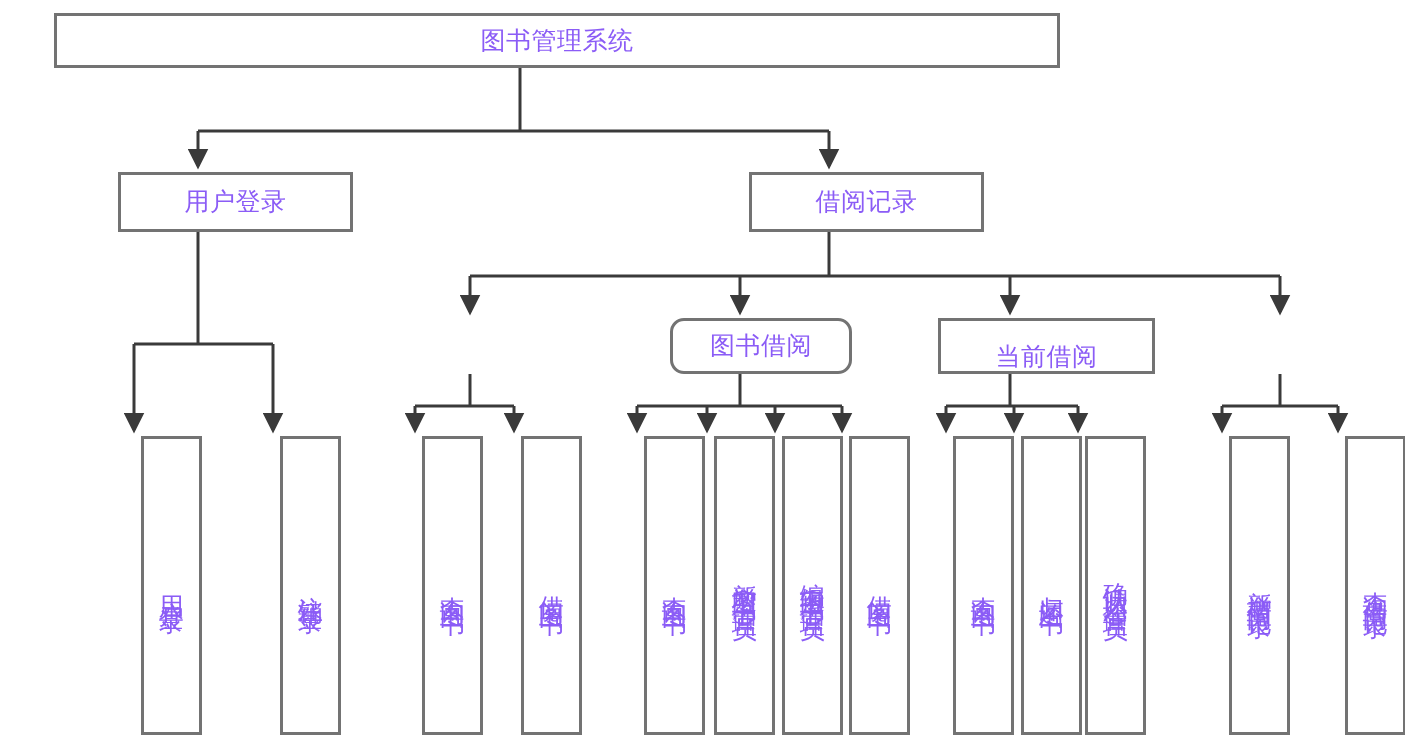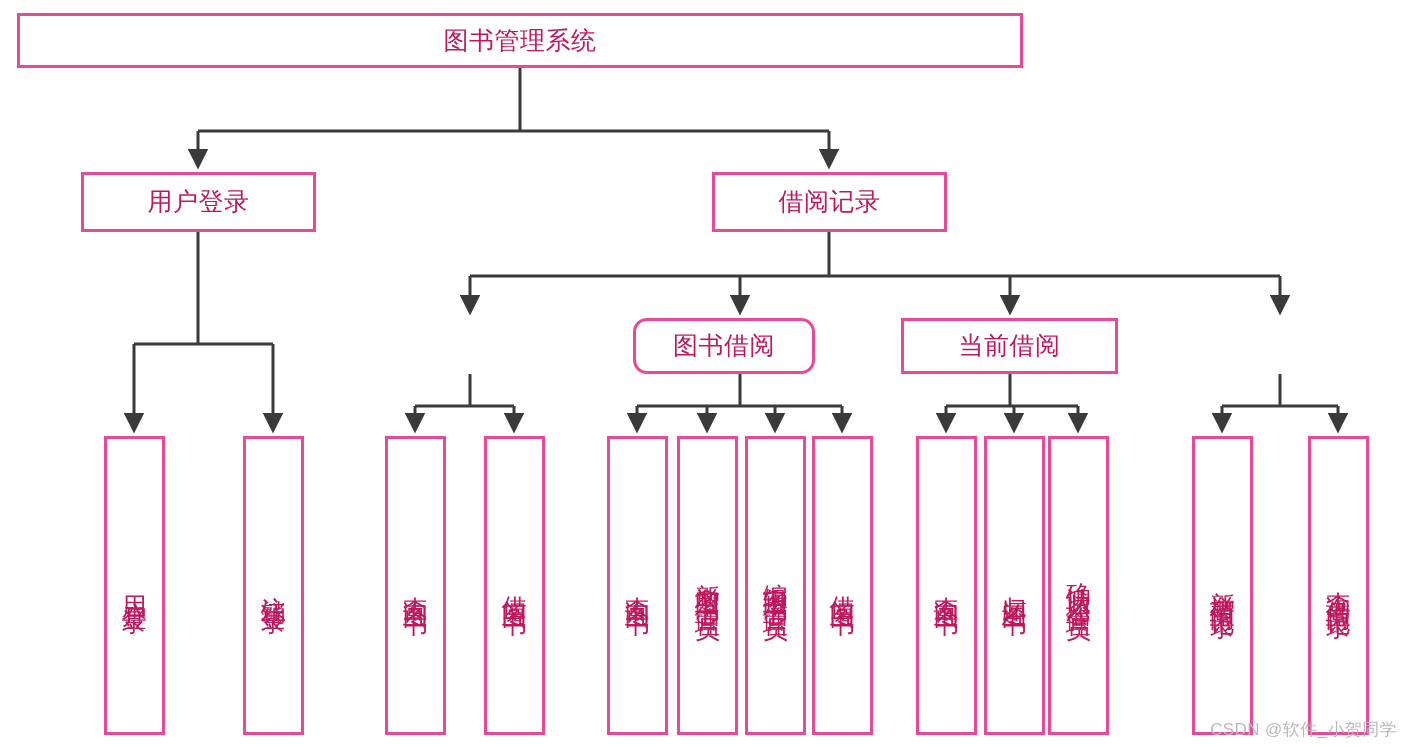--- a/index.html
+++ b/index.html
@@ -22,25 +22,26 @@
     left: 0;
     top: 0;
     width: 1405px;
     height: 747px;
     pointer-events: none;
   }
   .node {
     position: absolute;
     box-sizing: border-box;
     background: #ffffff;
-    border: 3px solid #ec4899;
+    border: 3px solid #737373;
     display: flex;
     align-items: center;
     justify-content: center;
-    color: #be185d;
+    color: #8b5cf6;
+    margin-left: 37px;
   }
   .node .lbl {
     display: block;
     text-align: center;
     line-height: 1.18;
   }
   .node.horiz .lbl {
     font-size: 25px;
     letter-spacing: 0.5px;
     white-space: nowrap;
@@ -137,21 +138,21 @@
   <div class="node horiz" style="left:81px; top:172px; width:235px; height:60px;">
     <span class="lbl">用户登录</span>
   </div>
   <div class="node horiz" style="left:712px; top:172px; width:235px; height:60px;">
     <span class="lbl">借阅记录</span>
   </div>
 
   <div class="node horiz" style="left:633px; top:318px; width:182px; height:56px;border-radius:14px;">
     <span class="lbl">图书借阅</span>
   </div>
-  <div class="node horiz" style="left:901px; top:318px; width:217px; height:56px;">
+  <div class="node horiz" style="left:901px; top:318px; width:217px; height:56px;align-items:flex-end;">
     <span class="lbl">当前借阅</span>
   </div>
 
   <div class="node vert" style="left:104px; top:436px; width:61px; height:299px;">
     <span class="lbl">用户登录</span>
   </div>
   <div class="node vert" style="left:243px; top:436px; width:61px; height:299px;">
     <span class="lbl">注销登录</span>
   </div>
 
@@ -185,15 +186,14 @@
     <span class="lbl">确认归还（管理员）</span>
   </div>
 
   <div class="node vert" style="left:1192px; top:436px; width:61px; height:299px;">
     <span class="lbl">新增借阅记录</span>
   </div>
   <div class="node vert" style="left:1308px; top:436px; width:61px; height:299px;">
     <span class="lbl">查询借阅记录</span>
   </div>
 
-  <div id="watermark">CSDN @软件_小贺同学</div>
 
 </div>
 
 </body></html>

